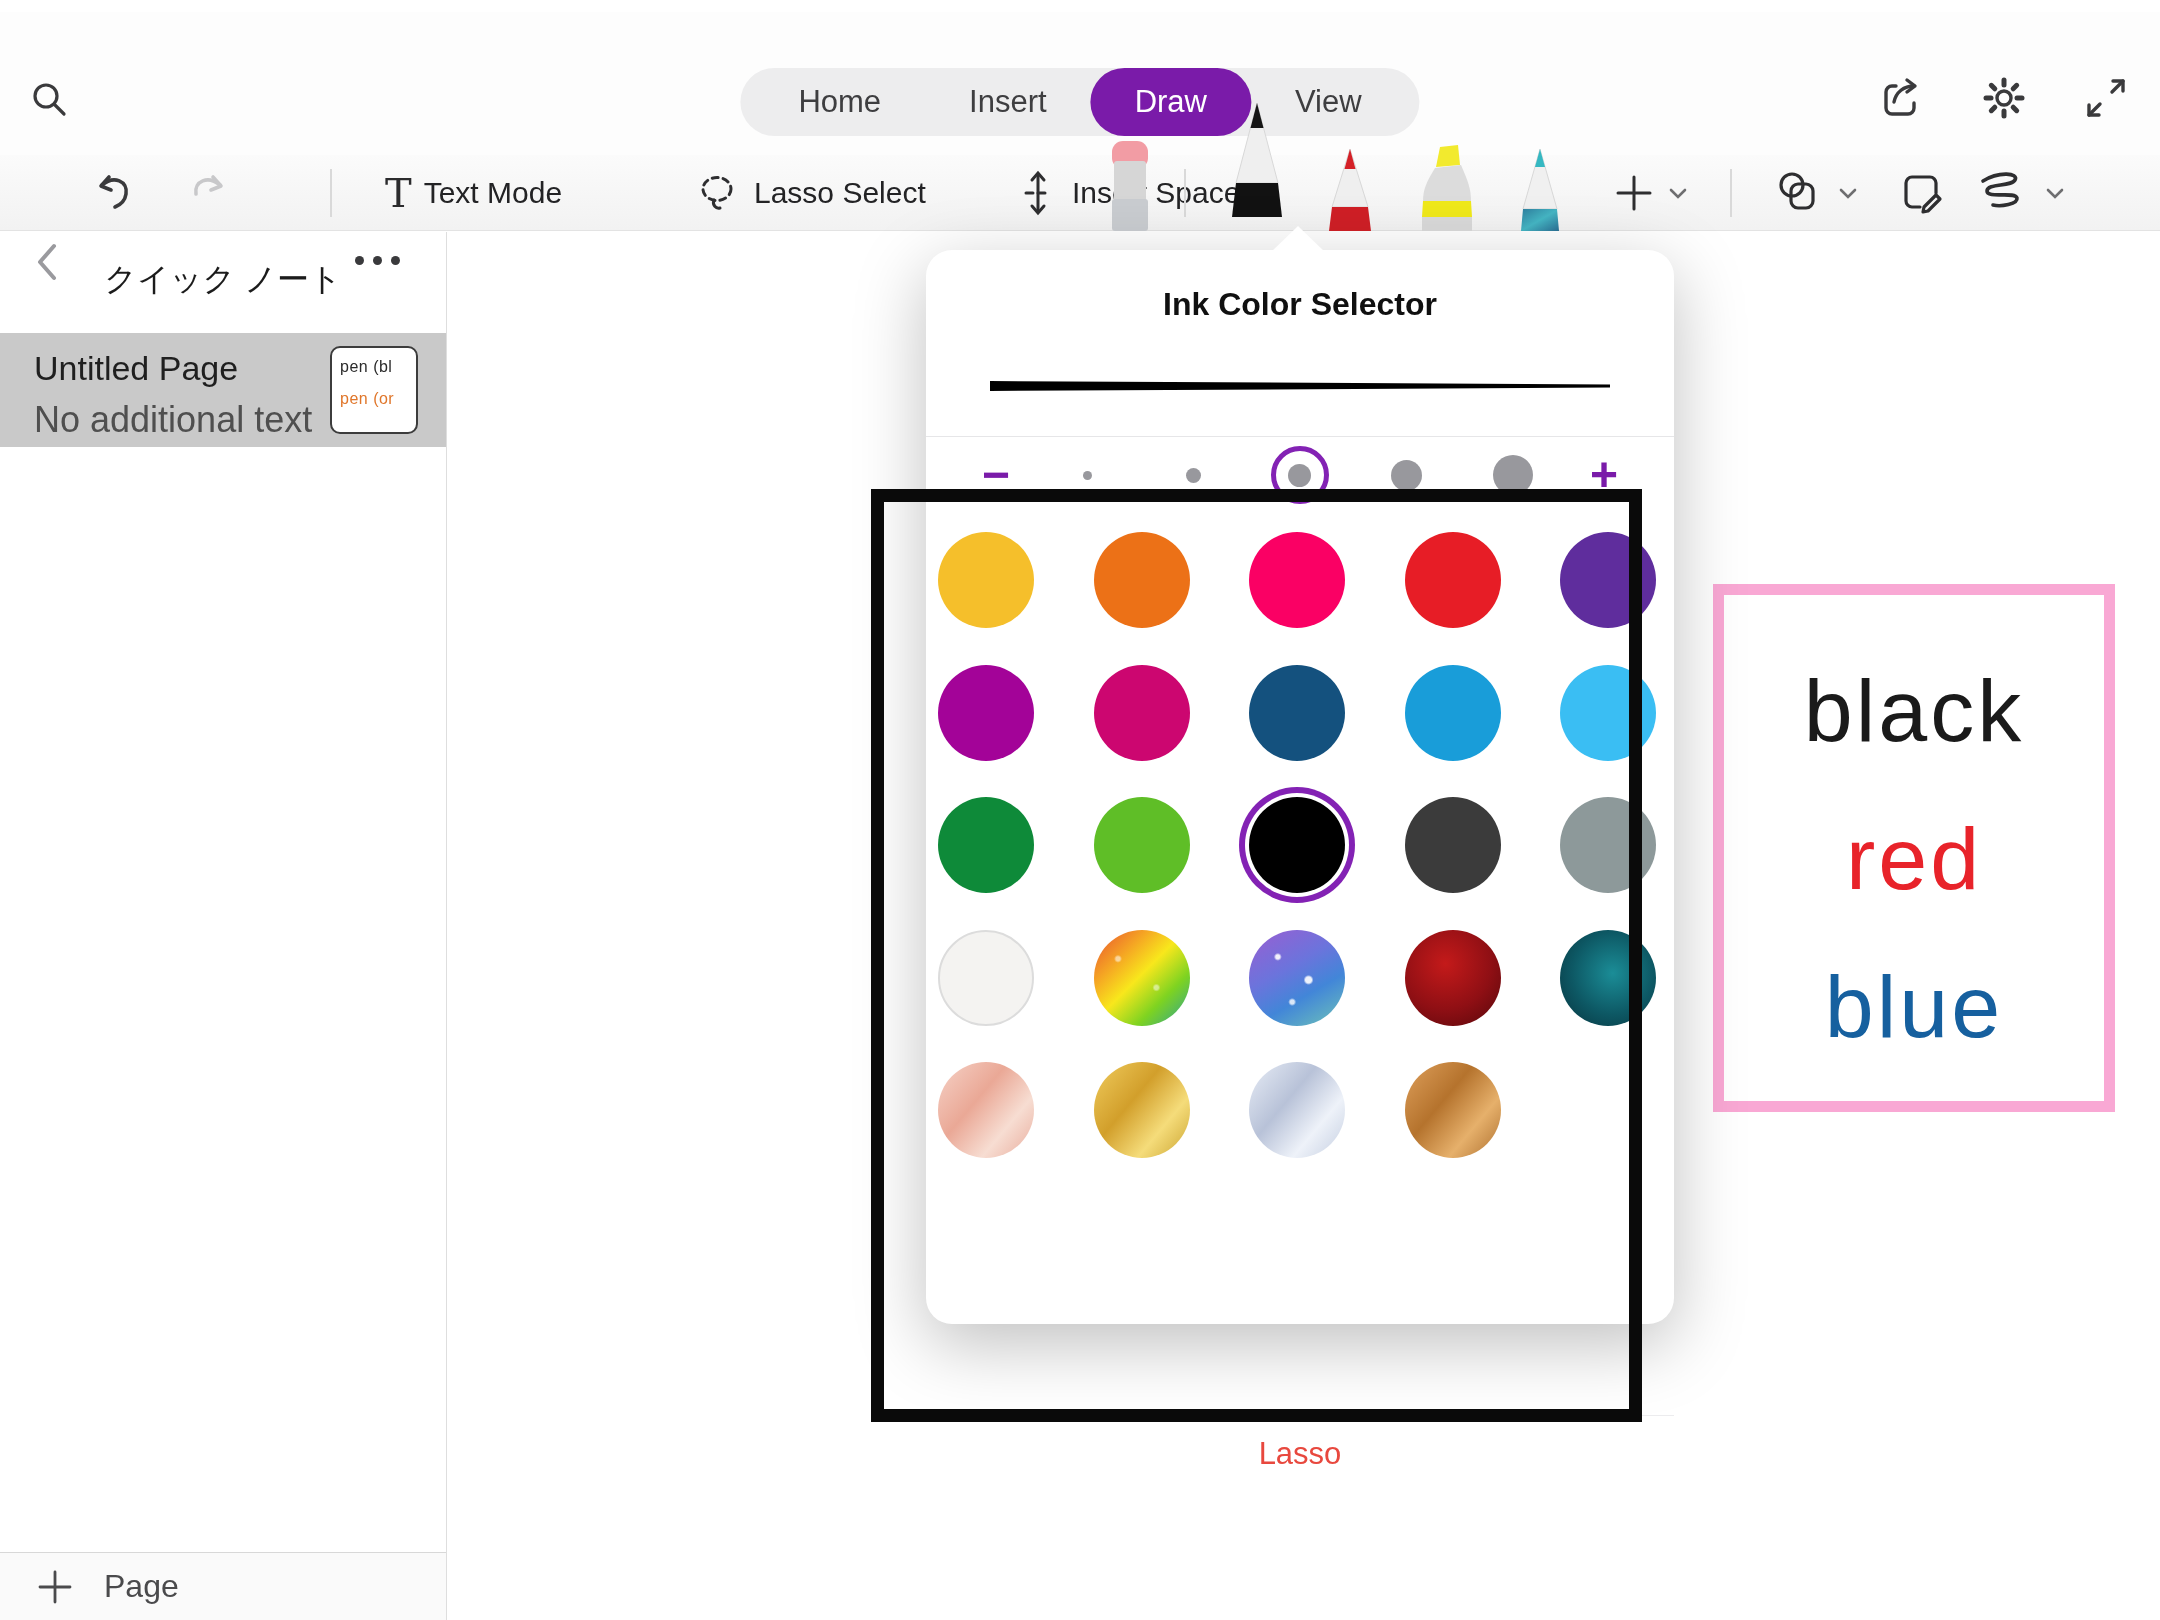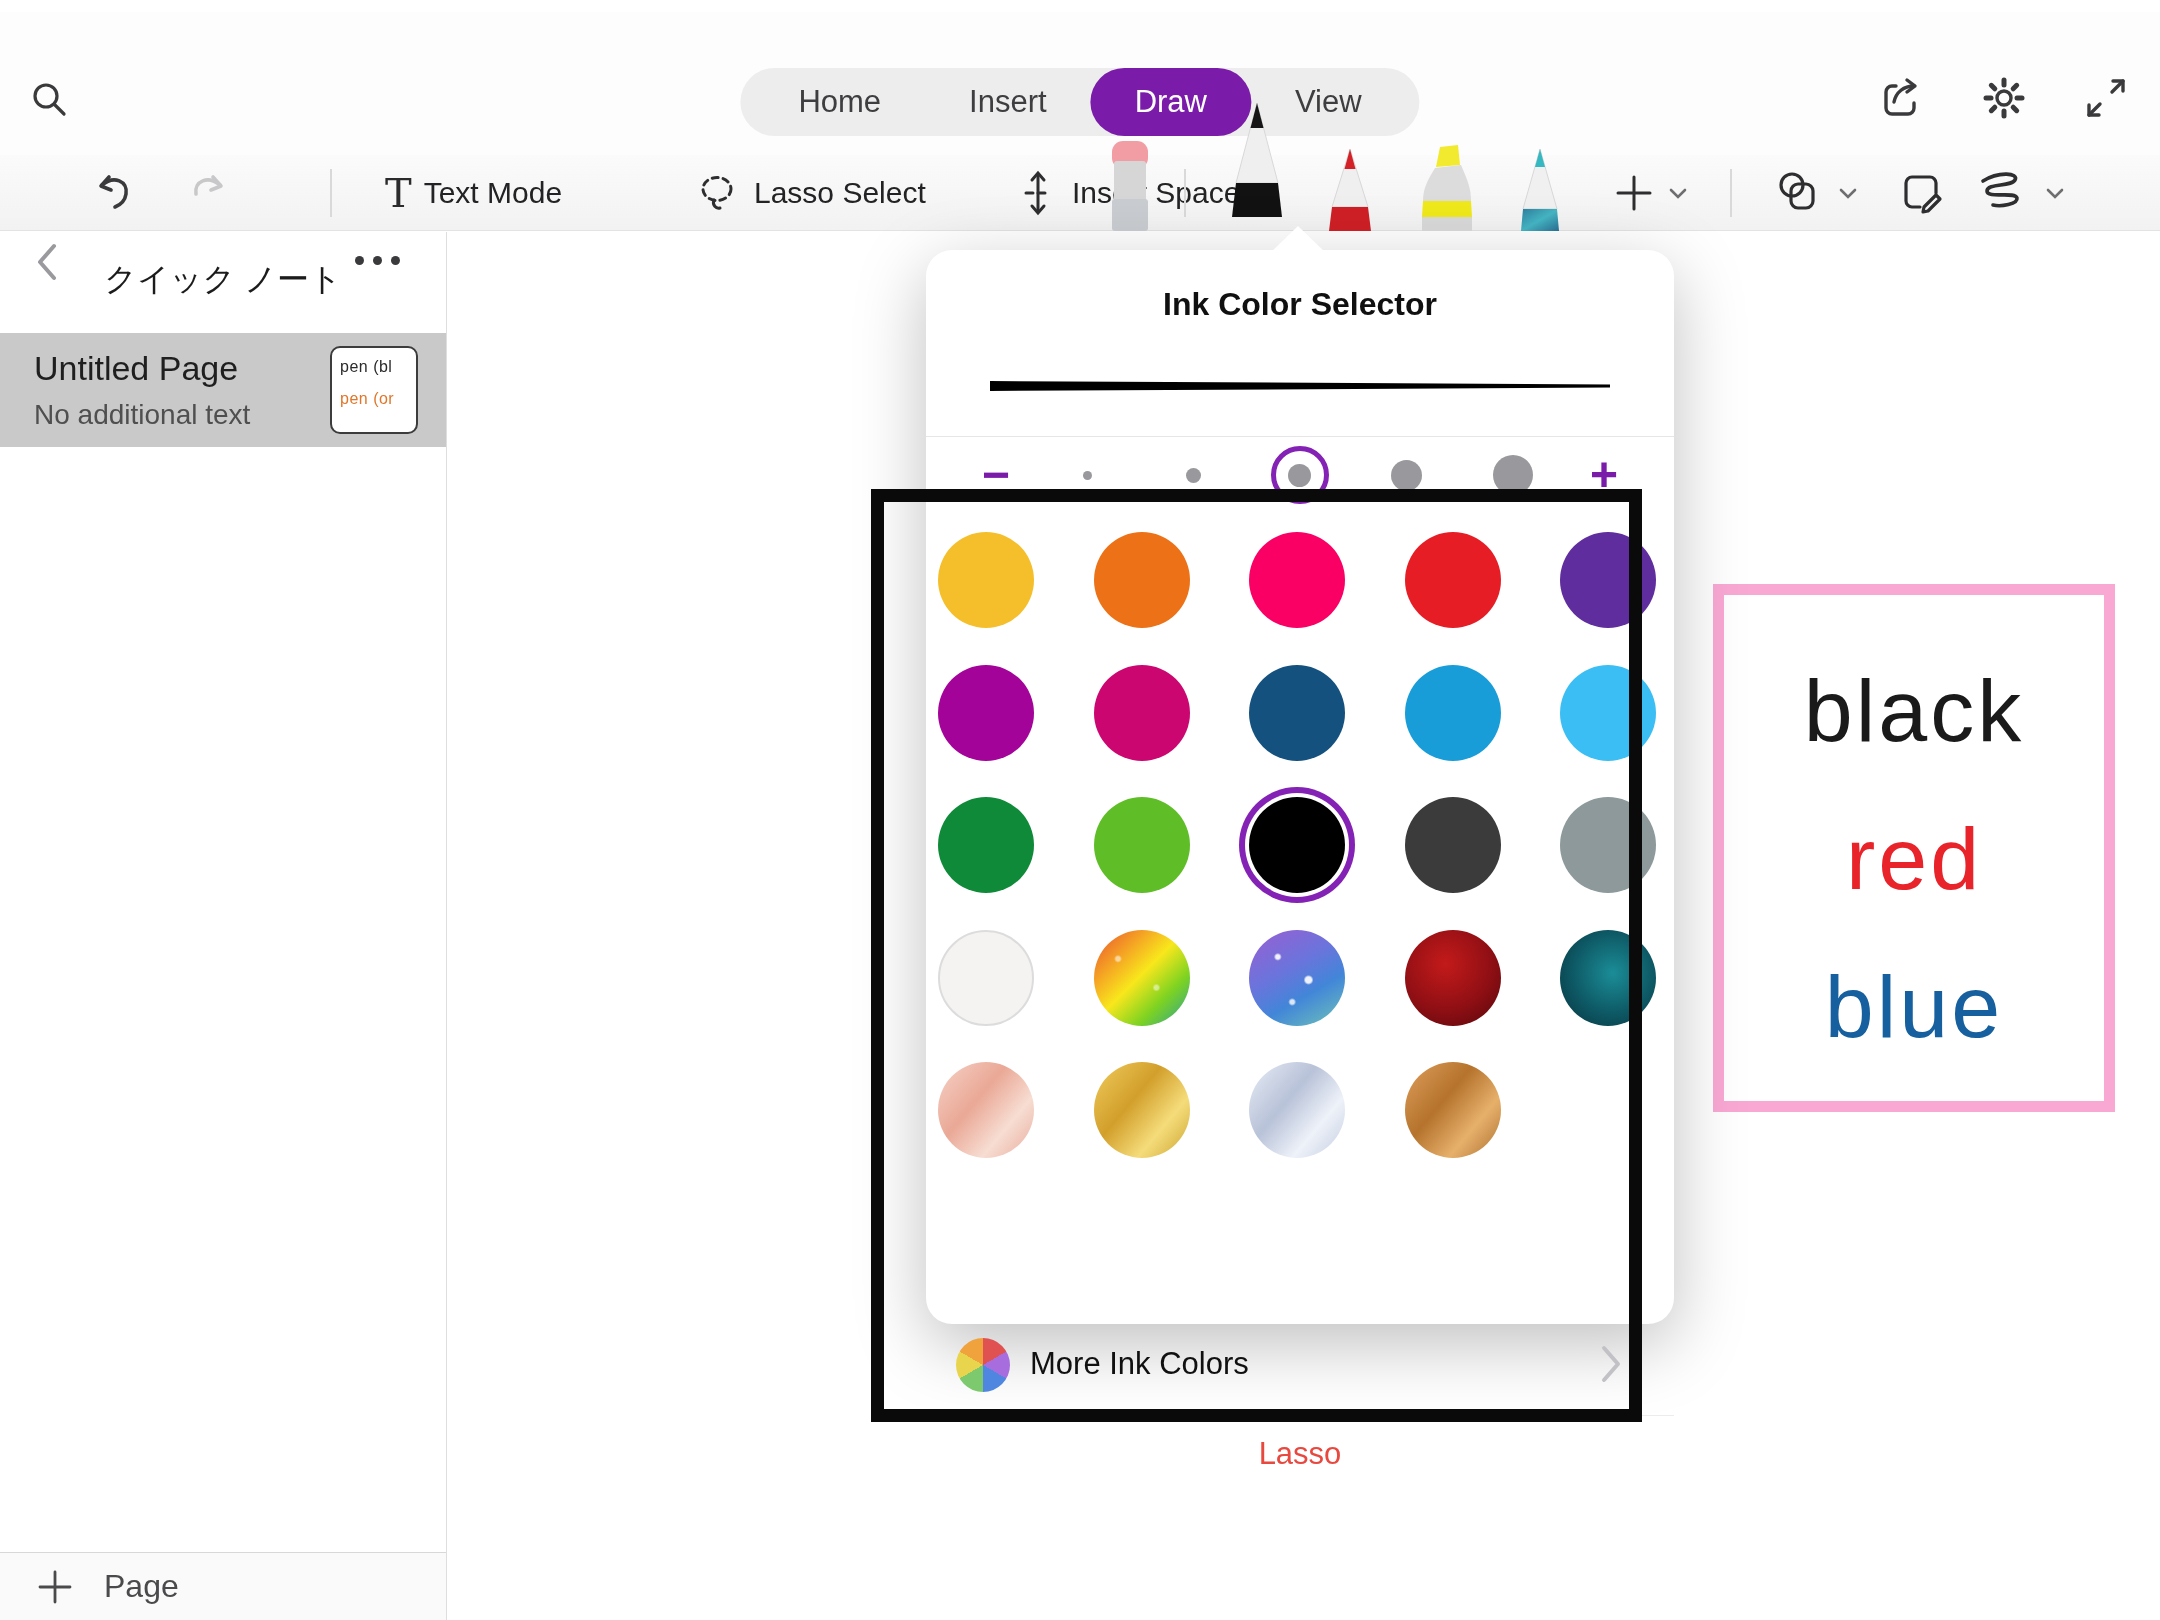--- a/index.html
+++ b/index.html
@@ -28,21 +28,21 @@
 
   
   .sidebar { position:absolute; left:0; top:232px; width:447px; height:1388px; background:#fff; border-right:1px solid #dedede; }
   .sb-header { position:absolute; left:0; top:18px; width:100%; height:60px; display:flex; align-items:center; }
   .sb-back { position:absolute; left:34px; top:10px; width:26px; height:40px; }
   .sb-title { width:100%; text-align:center; font-size:32px; color:#1b1b1b; }
   .sb-ellipsis { position:absolute; right:46px; top:24px; display:flex; gap:9px; }
   .sb-ellipsis i { width:9px; height:9px; border-radius:50%; background:#3a3a3c; }
   .sb-page { position:absolute; left:0; top:101px; width:100%; height:114px; background:#c9c9c9; }
   .sb-page-title { position:absolute; left:34px; top:16px; font-size:34px; color:#1f1f1f; }
-  .sb-page-sub { position:absolute; left:34px; top:66px; font-size:28px; color:#4f4f4f; }
+  .sb-page-sub { position:absolute; left:34px; top:66px; font-size:36px; color:#4f4f4f; }
   .sb-thumb { position:absolute; right:28px; top:13px; width:88px; height:88px; background:#fff;
               border:2px solid #3c3c3c; border-radius:10px; padding:10px 6px 0 8px; overflow:hidden; }
   .sb-thumb .l1 { font-size:16px; letter-spacing:.5px; white-space:nowrap; }
   .sb-thumb .l2 { font-size:16px; letter-spacing:.5px; white-space:nowrap; margin-top:14px; }
   .sb-addpage { position:absolute; left:0; bottom:0; width:100%; height:68px; background:#fafafa;
                 border-top:1px solid #d8d8d8; display:flex; align-items:center; }
   .sb-addpage .plus { margin-left:36px; }
   .sb-addpage .lbl { margin-left:30px; font-size:32px; color:#4a4a4c; }
 
   
@@ -362,27 +362,20 @@
         <div class="swatch tx-rainbow-glitter" style="left: 167.5px; top: 679.5px;"></div>
         <div class="swatch tx-galaxy" style="left: 323px; top: 679.5px;"></div>
         <div class="swatch tx-red-lava" style="left: 478.5px; top: 679.5px;"></div>
         <div class="swatch tx-teal-ocean" style="left: 634px; top: 679.5px;"></div>
         <div class="swatch tx-rose-gold" style="left: 12px; top: 812px;"></div>
         <div class="swatch tx-gold" style="left: 167.5px; top: 812px;"></div>
         <div class="swatch tx-silver" style="left: 323px; top: 812px;"></div>
         <div class="swatch tx-bronze" style="left: 478.5px; top: 812px;"></div>
       </div>
 
-    <div class="more-row">
-      <div class="wheel"></div>
-      <div class="more-label">More Ink Colors</div>
-      <svg class="more-chevron" width="22" height="40" viewBox="0 0 22 40" fill="none" stroke="#c2c2c6" stroke-width="4" stroke-linecap="round" stroke-linejoin="round">
-        <polyline points="4,4 18,20 4,36"></polyline>
-      </svg>
-    </div>
 
     <div class="delete-divider"></div>
     <div class="delete-btn">Lasso</div>
   </div>
 
   <div class="anno1"></div>
   <div class="anno2">
 
   <div class="word" style="color: rgb(26, 26, 26);">black</div>
       <div class="word" style="color: rgb(232, 35, 42);">red</div>

